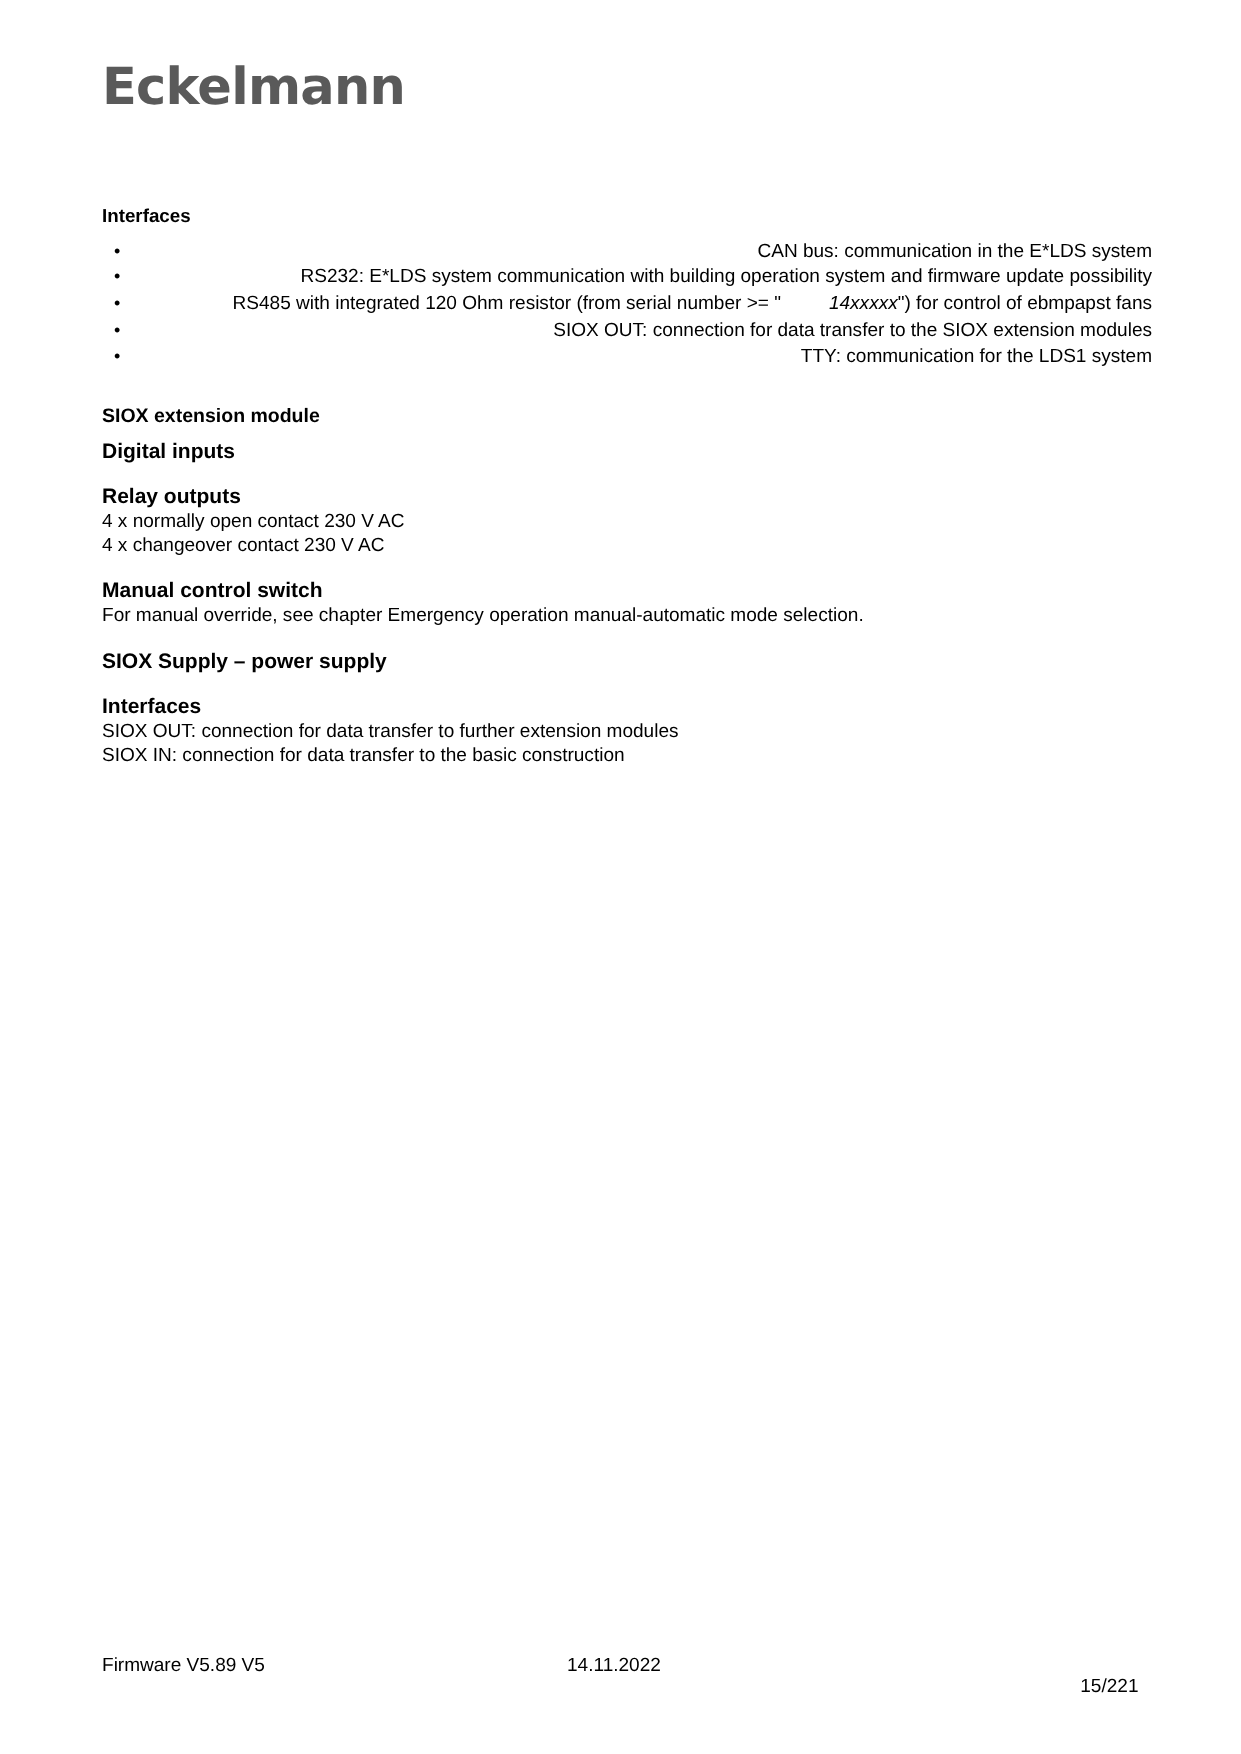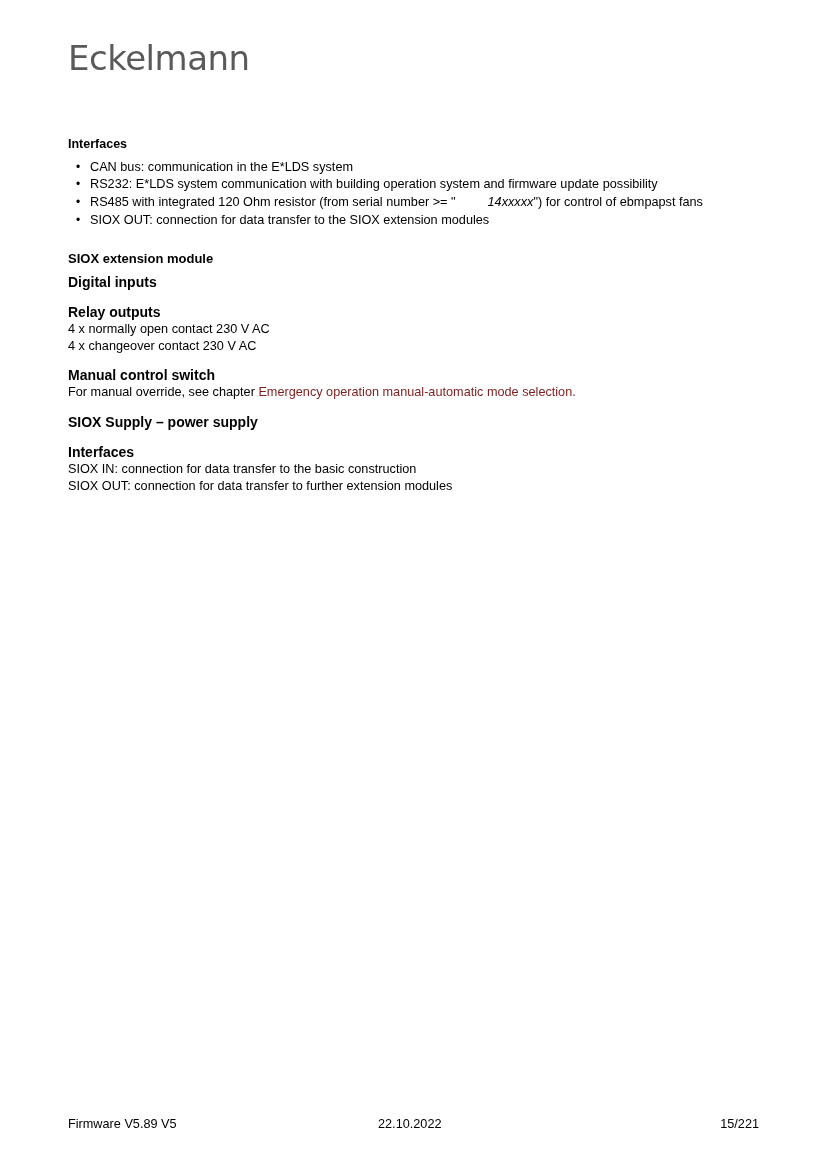--- a/index.html
+++ b/index.html
@@ -20,21 +20,21 @@
     width: 827px;
     height: 1169px;
     box-sizing: border-box;
   }
   .logo {
     position: absolute;
     left: 68px;
     top: 38px;
     font-family: "DejaVu Sans", sans-serif;
     font-size: 34px;
-    font-weight: normal;
+    font-weight: bold;
     color: #5a5a5a;
     letter-spacing: -0.5px;
   }
   .content {
     position: absolute;
     left: 68px;
     top: 136px;
     width: 700px;
   }
   .h-bold {
@@ -45,20 +45,21 @@
   }
   .section-title {
     font-size: 13px;
     font-weight: bold;
     margin: 0 0 8px 0;
   }
   ul.bullets {
     list-style: none;
     margin: 0 0 0 0;
     padding: 0;
+    text-align: right;
   }
   ul.bullets li {
     position: relative;
     padding-left: 22px;
     font-size: 12.7px;
     line-height: 16.6px;
     margin: 0 0 1px 0;
   }
   ul.bullets li::before {
     content: "\2022";
@@ -73,31 +74,31 @@
     margin: 0;
   }
   .gap-lg { height: 22px; }
   .gap-md { height: 13px; }
   .subhead {
     font-size: 14px;
     font-weight: bold;
     margin: 0 0 1px 0;
   }
   .link {
-    color: #7f1d1d;
+    color: #000000;
     text-decoration: none;
   }
   .italic { font-style: italic; margin-left: 32px; }
   .footer {
     position: absolute;
     left: 68px;
     right: 68px;
     bottom: 38px;
     display: flex;
-    align-items: flex-end;
+    align-items: center;
     font-size: 12.7px;
   }
   .footer-left { width: 300px; }
   .footer-center { flex: 1; text-align: left; padding-left: 10px; }
   .footer-right { width: 70px; text-align: right; margin-top: 28px; }
 </style>
 </head>
 <body>
 
 <div class="page">
@@ -106,20 +107,21 @@
 
   <div class="content">
 
     <div class="h-bold">Interfaces</div>
 
     <ul class="bullets">
       <li>CAN bus: communication in the E*LDS system</li>
       <li>RS232: E*LDS system communication with building operation system and firmware update possibility</li>
       <li><span>RS485 with integrated 120 Ohm resistor (from serial number &gt;= "</span><span class="italic">14xxxxx</span><span>") for control of ebmpapst fans</span></li>
       <li>SIOX OUT: connection for data transfer to the SIOX extension modules</li>
+      <li>TTY: communication for the LDS1 system</li>
     </ul>
 
     <div class="gap-lg"></div>
 
     <div class="section-title">SIOX extension module</div>
 
     <div class="subhead">Digital inputs</div>
 
     <div class="gap-md"></div>
 
@@ -132,24 +134,24 @@
     <div class="subhead">Manual control switch</div>
     <p class="body-line"><span>For manual override, see chapter </span><a class="link" href="#">Emergency operation manual-automatic mode selection</a><span class="link">.</span></p>
 
     <div class="gap-md"></div>
 
     <div class="subhead">SIOX Supply – power supply</div>
 
     <div class="gap-md"></div>
 
     <div class="subhead">Interfaces</div>
+    <p class="body-line">SIOX OUT: connection for data transfer to further extension modules</p>
     <p class="body-line">SIOX IN: connection for data transfer to the basic construction</p>
-    <p class="body-line">SIOX OUT: connection for data transfer to further extension modules</p>
 
   </div>
 
   <div class="footer">
     <div class="footer-left">Firmware V5.89 V5</div>
-    <div class="footer-center">22.10.2022</div>
+    <div class="footer-center">14.11.2022</div>
     <div class="footer-right">15/221</div>
   </div>
 
 </div>
 
 </body></html>

